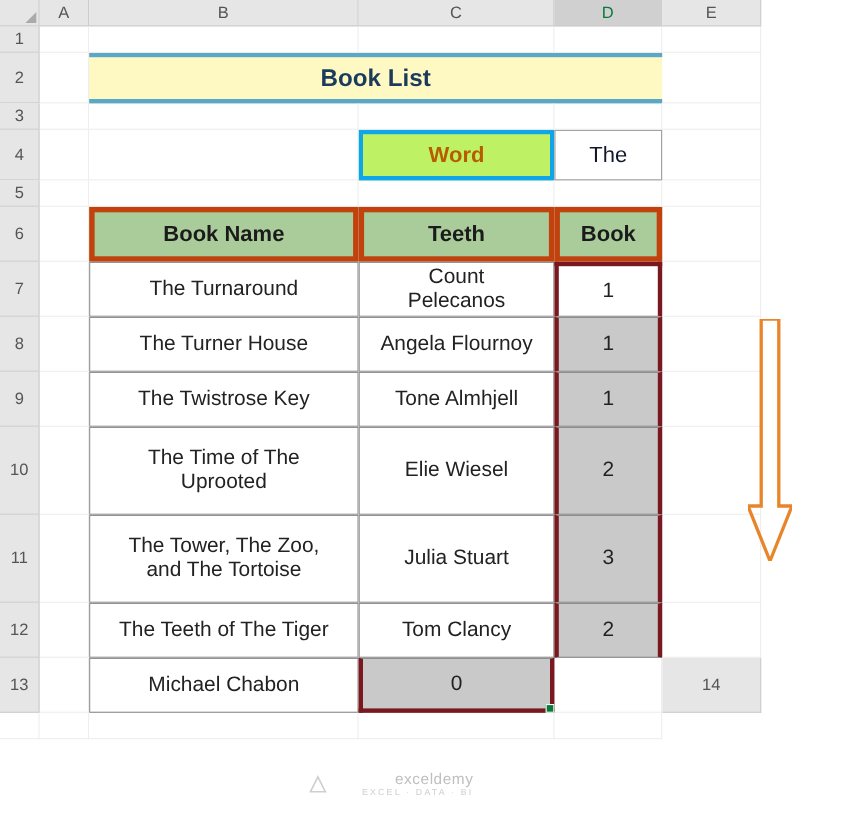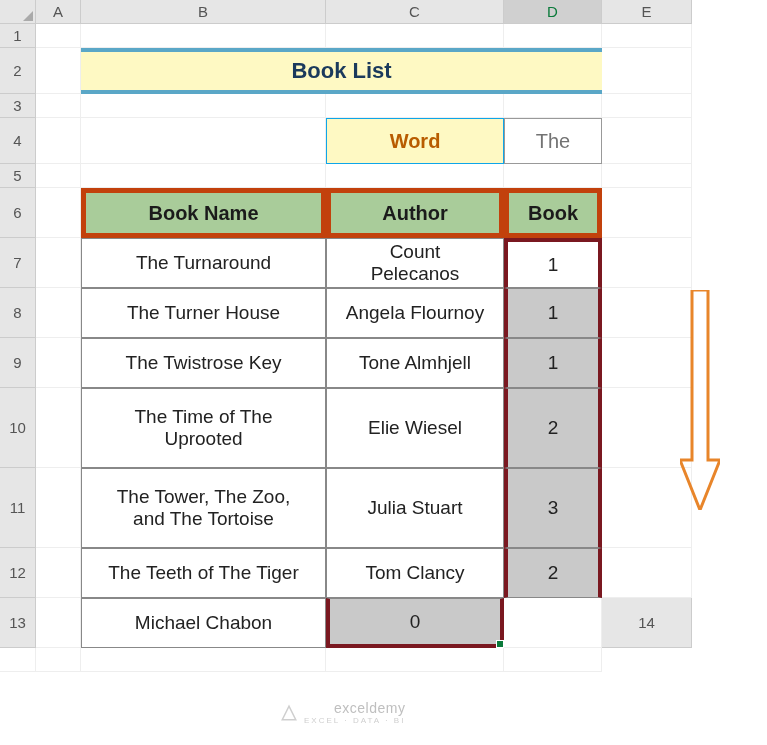--- a/index.html
+++ b/index.html
@@ -66,38 +66,38 @@
     display: flex;
     align-items: center;
     justify-content: center;
     font-size: 22px;
     font-weight: 700;
     color: #1b3a5c;
   }
   .word-label {
     grid-column: 4;
     grid-row: 5;
-    background: #fef9c3;
-    border: 1px solid #0ea5e9;
+    background: #bef264;
+    border: 4px solid #0ea5e9;
     display: flex;
     align-items: center;
     justify-content: center;
     font-weight: 700;
     font-size: 20px;
     color: #b85c00;
   }
   .word-input {
     grid-column: 5;
     grid-row: 5;
     border: 1px solid #999;
     display: flex;
     align-items: center;
     justify-content: center;
     font-size: 20px;
-    color: #737373;
+    color: #0f172a;
     background: #fff;
   }
   .tbl-head {
     background: #a9cc9a;
     border: 5px solid #c2410c;
     display: flex;
     align-items: center;
     justify-content: center;
     font-weight: 700;
     font-size: 20px;
@@ -155,20 +155,21 @@
     text-align: right;
   }
   .watermark .wm-icon {
     width: 18px; height: 18px;
   }
   .watermark .wm-sub {
     font-size: 8px;
     letter-spacing: 2px;
     display: block;
     color: #cfcfcf;
+    margin-left: 25px;
   }
 </style>
 </head>
 <body>
 
 <div class="grid">
 
   <div class="corner"></div>
   <div class="col-head">A</div>
   <div class="col-head">B</div>
@@ -205,21 +206,21 @@
   <div class="row-head">5</div>
   <div class="cell"></div>
   <div class="cell"></div>
   <div class="cell"></div>
   <div class="cell"></div>
   <div class="cell"></div>
 
   <div class="row-head">6</div>
   <div class="cell"></div>
   <div class="tbl-head">Book Name</div>
-  <div class="tbl-head">Author</div>
+  <div class="tbl-head">Teeth</div>
   <div class="tbl-head">Book</div>
   <div class="cell"></div>
 
   <div class="row-head">7</div>
   <div class="cell"></div>
   <div class="tbl-cell">The Turnaround</div>
   <div class="tbl-cell">Count Pelecanos</div>
   <div class="tbl-cell count-col first">1</div>
   <div class="cell"></div>
 

